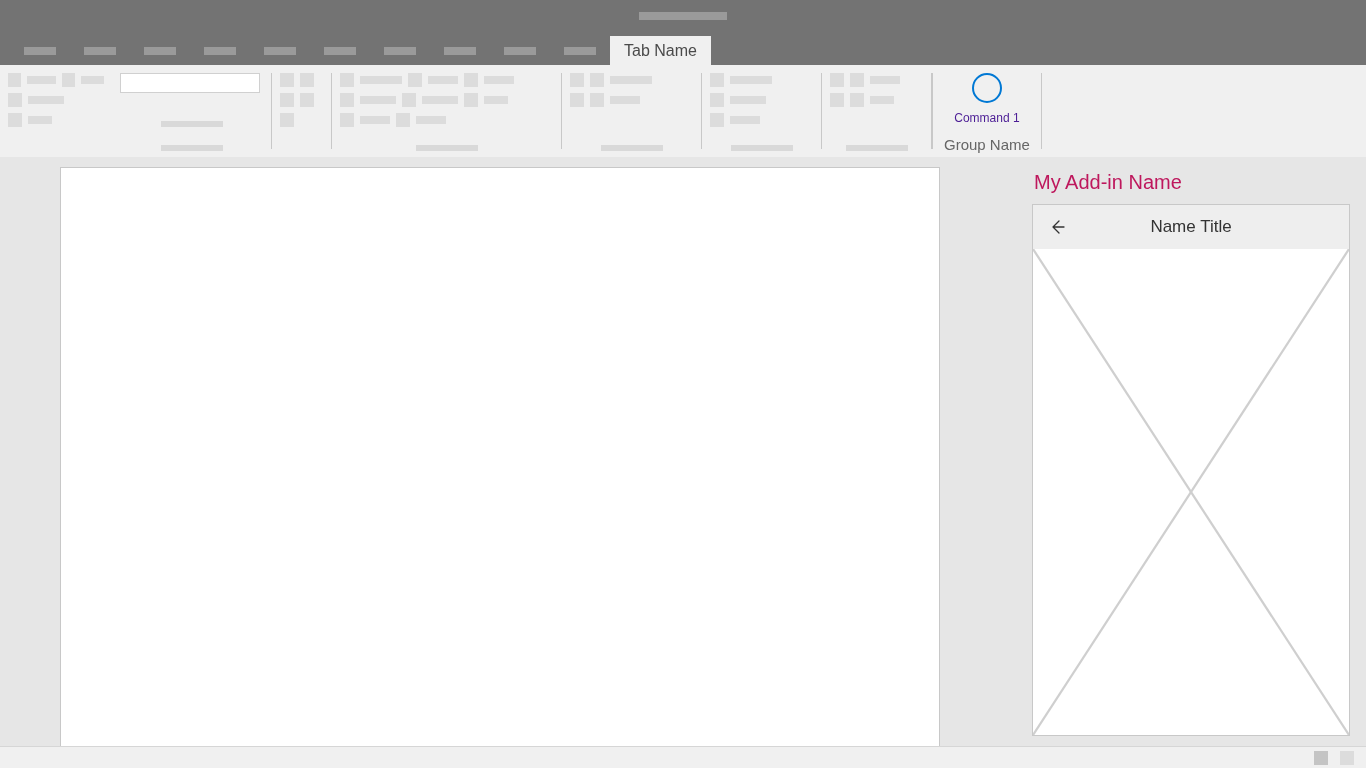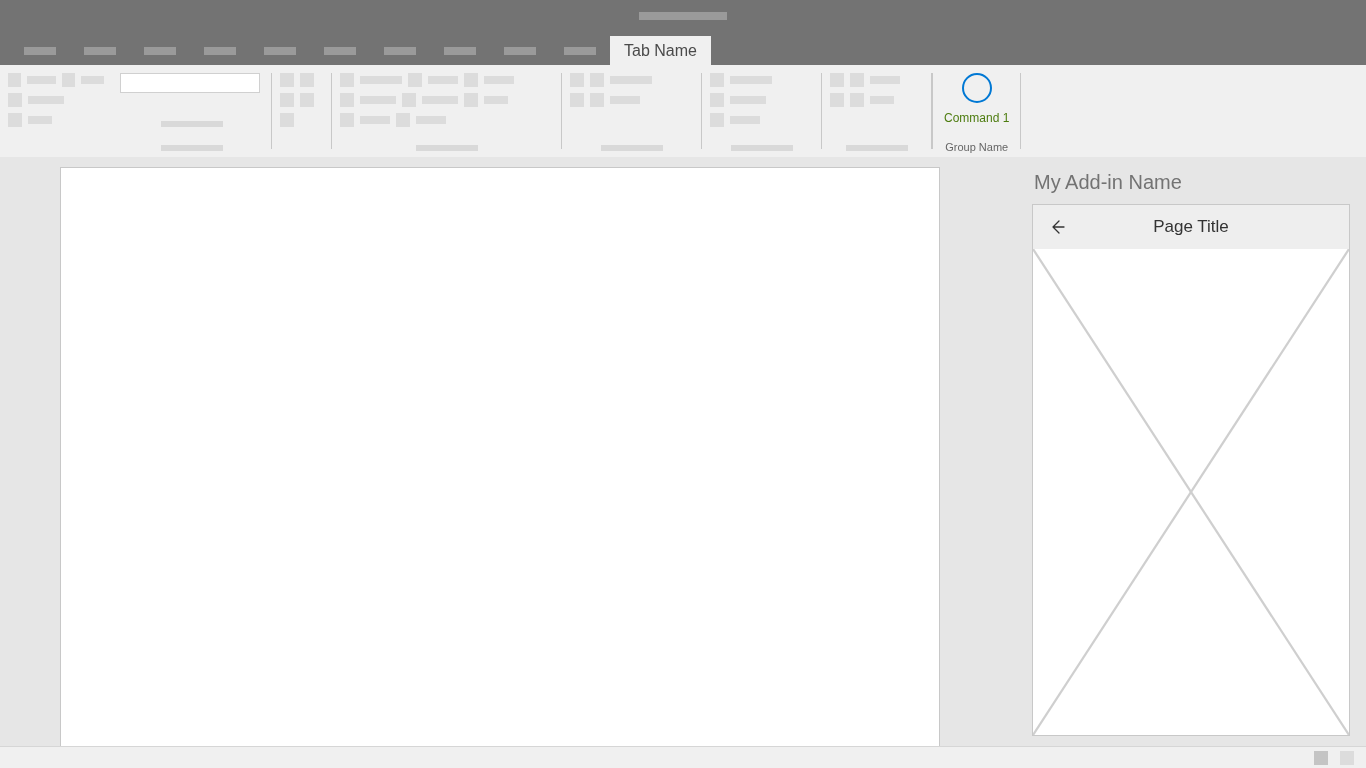--- a/index.html
+++ b/index.html
@@ -132,27 +132,27 @@
   }
   .cmd-btn .circle-icon {
     width: 30px;
     height: 30px;
     border: 2.5px solid #0078d4;
     border-radius: 50%;
     margin-top: 2px;
   }
   .cmd-btn .cmd-label {
     font-size: 12px;
-    color: #4d7c0f;
+    color: #4c1d95;
     margin-top: 4px;
     text-align: center;
     white-space: nowrap;
   }
   .cmd-group .grp-name {
-    font-size: 11px;
+    font-size: 15px;
     color: #666;
     text-align: center;
     white-space: nowrap;
     padding-bottom: 2px;
   }
   .cmd-group::after {
     content: "";
     position: absolute;
     right: 0;
     top: 8px;
@@ -186,21 +186,21 @@
   .taskpane {
     width: 350px;
     background: #e6e6e6;
     padding: 14px 16px 10px 16px;
     display: flex;
     flex-direction: column;
   }
   .taskpane-title {
     font-size: 20px;
     font-weight: 400;
-    color: #737373;
+    color: #be185d;
     margin-bottom: 10px;
     padding-left: 2px;
   }
   .taskpane-frame {
     flex: 1;
     background: #fff;
     border: 1px solid #c8c8c8;
     display: flex;
     flex-direction: column;
     min-height: 0;
@@ -458,21 +458,21 @@
 
   <div class="taskpane">
     <div class="taskpane-title">My Add-in Name</div>
     <div class="taskpane-frame">
       <div class="taskpane-header">
         <div class="back-btn">
           <svg viewBox="0 0 16 16">
             <path d="M10 2 L4 8 L10 14 M4 8 L15 8" stroke="#333" stroke-width="1.3" fill="none" stroke-linecap="round" stroke-linejoin="round"></path>
           </svg>
         </div>
-        <div class="page-title">Page Title</div>
+        <div class="page-title">Name Title</div>
       </div>
       <div class="taskpane-body">
         <svg preserveAspectRatio="none" viewBox="0 0 100 100">
           <line x1="0" y1="0" x2="100" y2="100" stroke="#cfcfcf" stroke-width="0.6"></line>
           <line x1="100" y1="0" x2="0" y2="100" stroke="#cfcfcf" stroke-width="0.6"></line>
         </svg>
       </div>
     </div>
   </div>
 </div>

